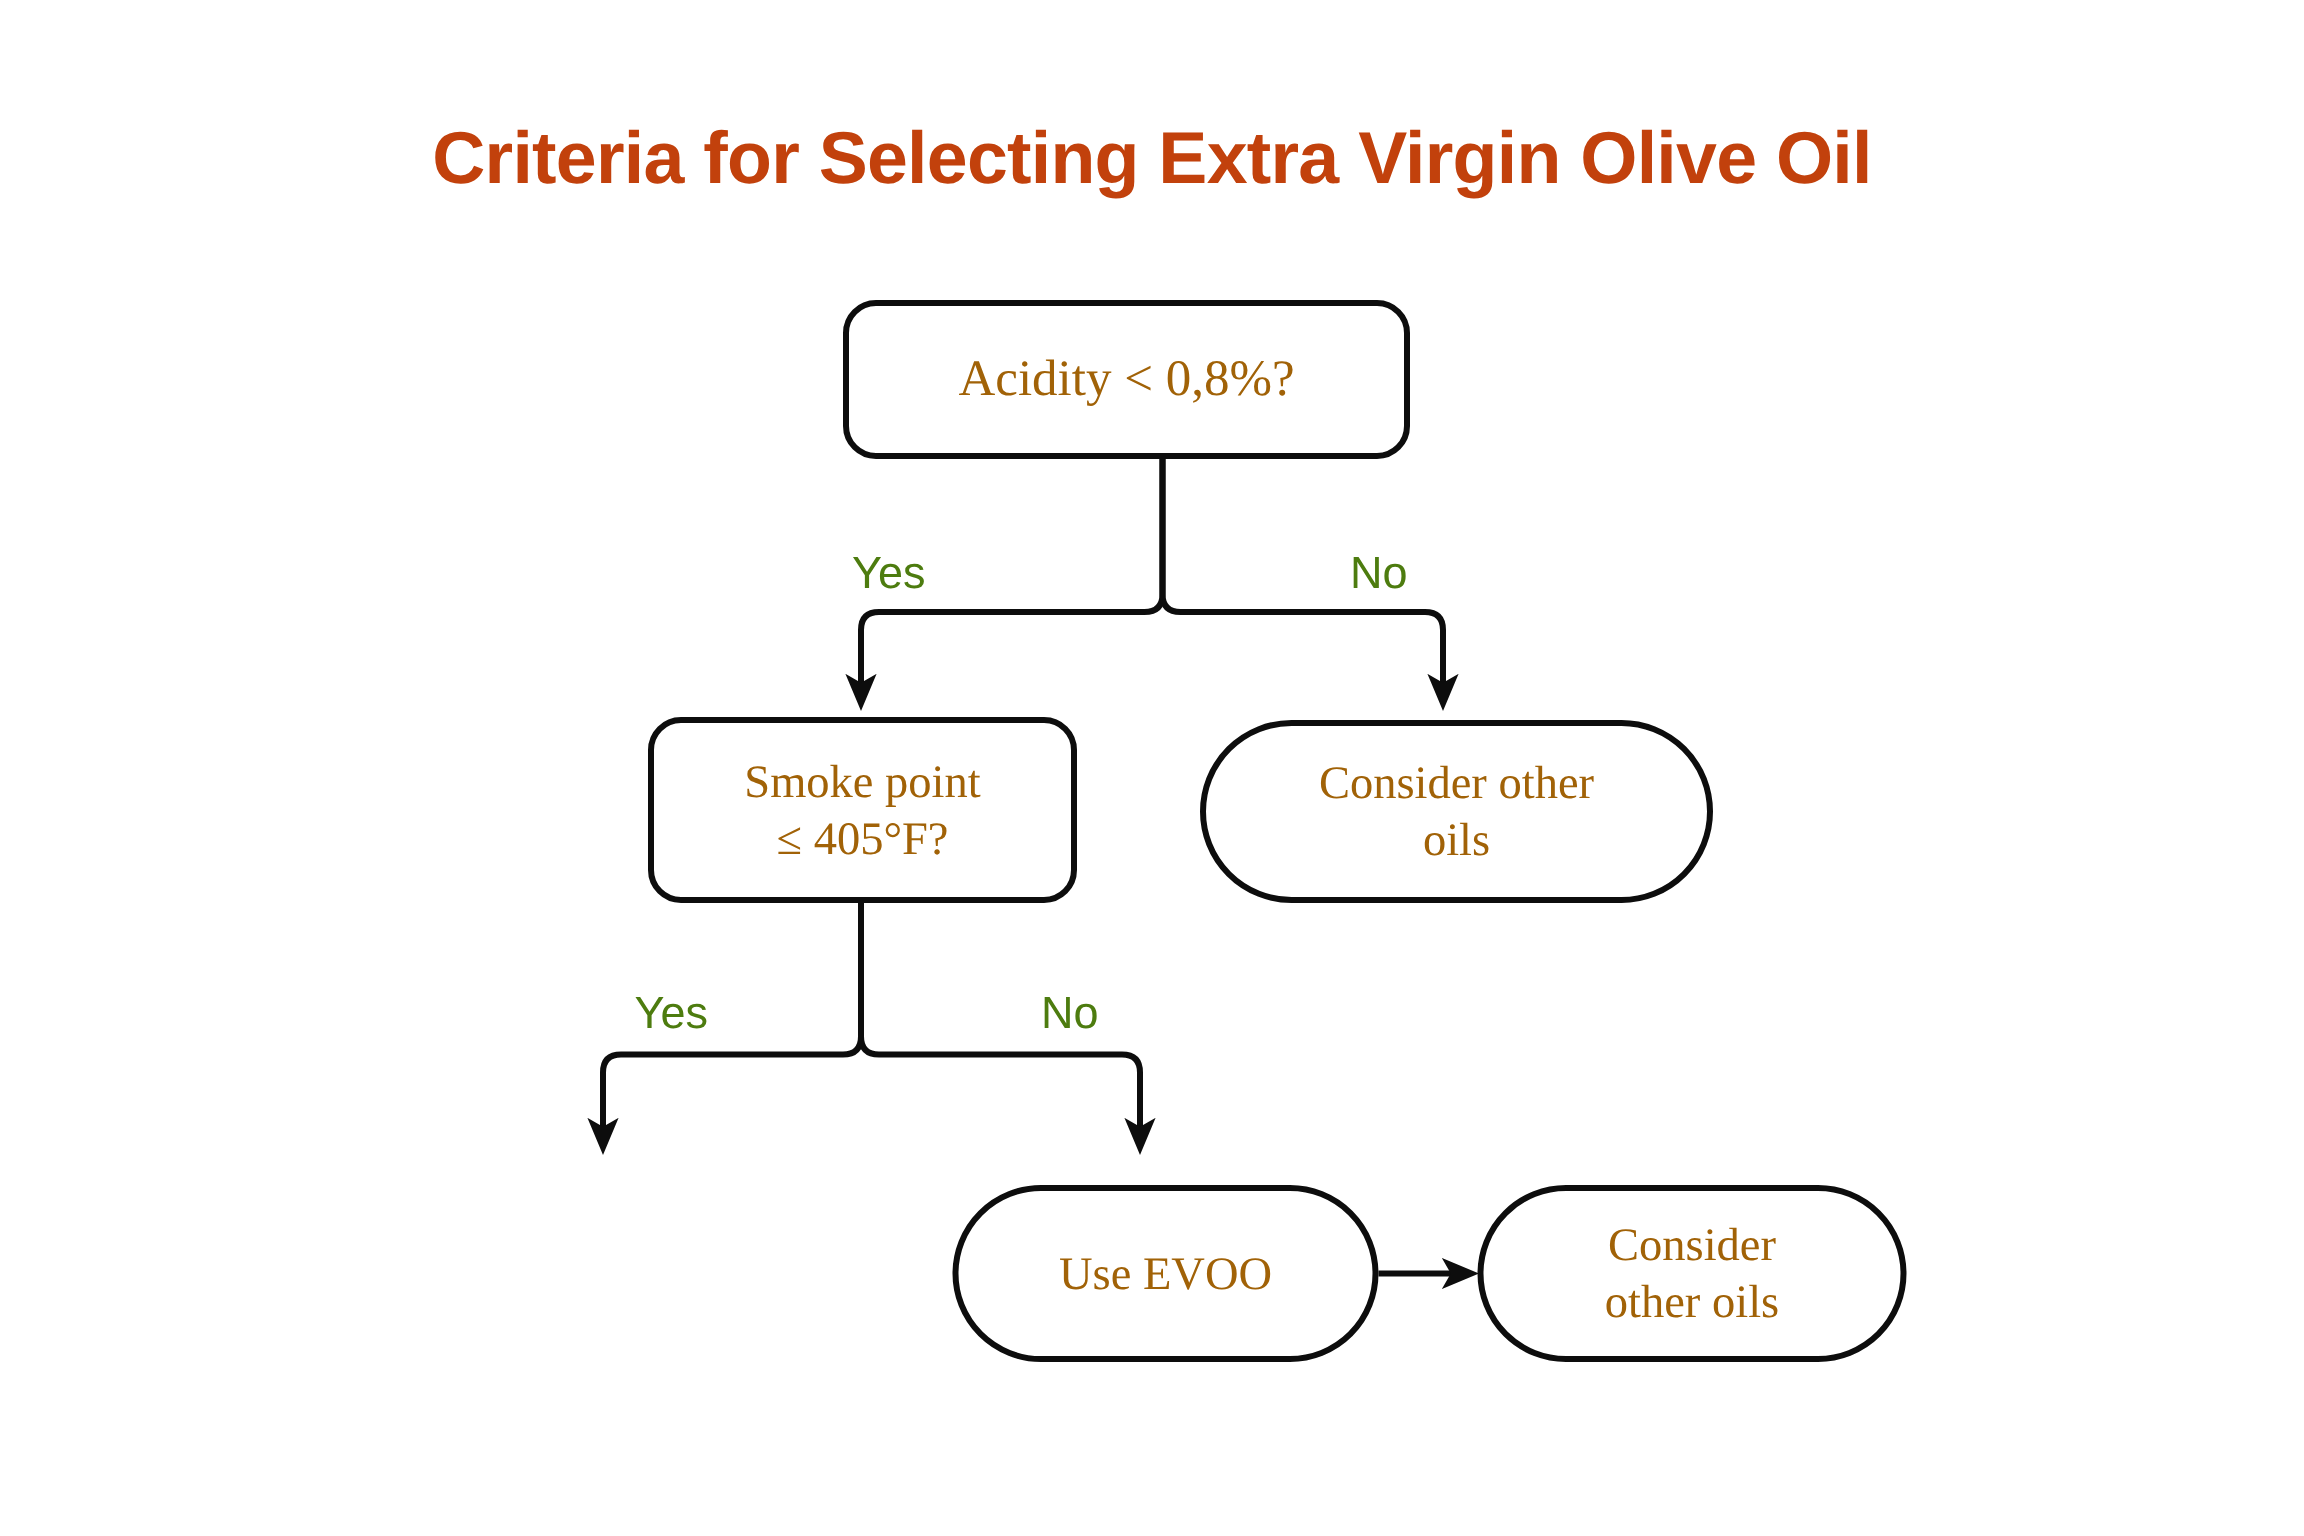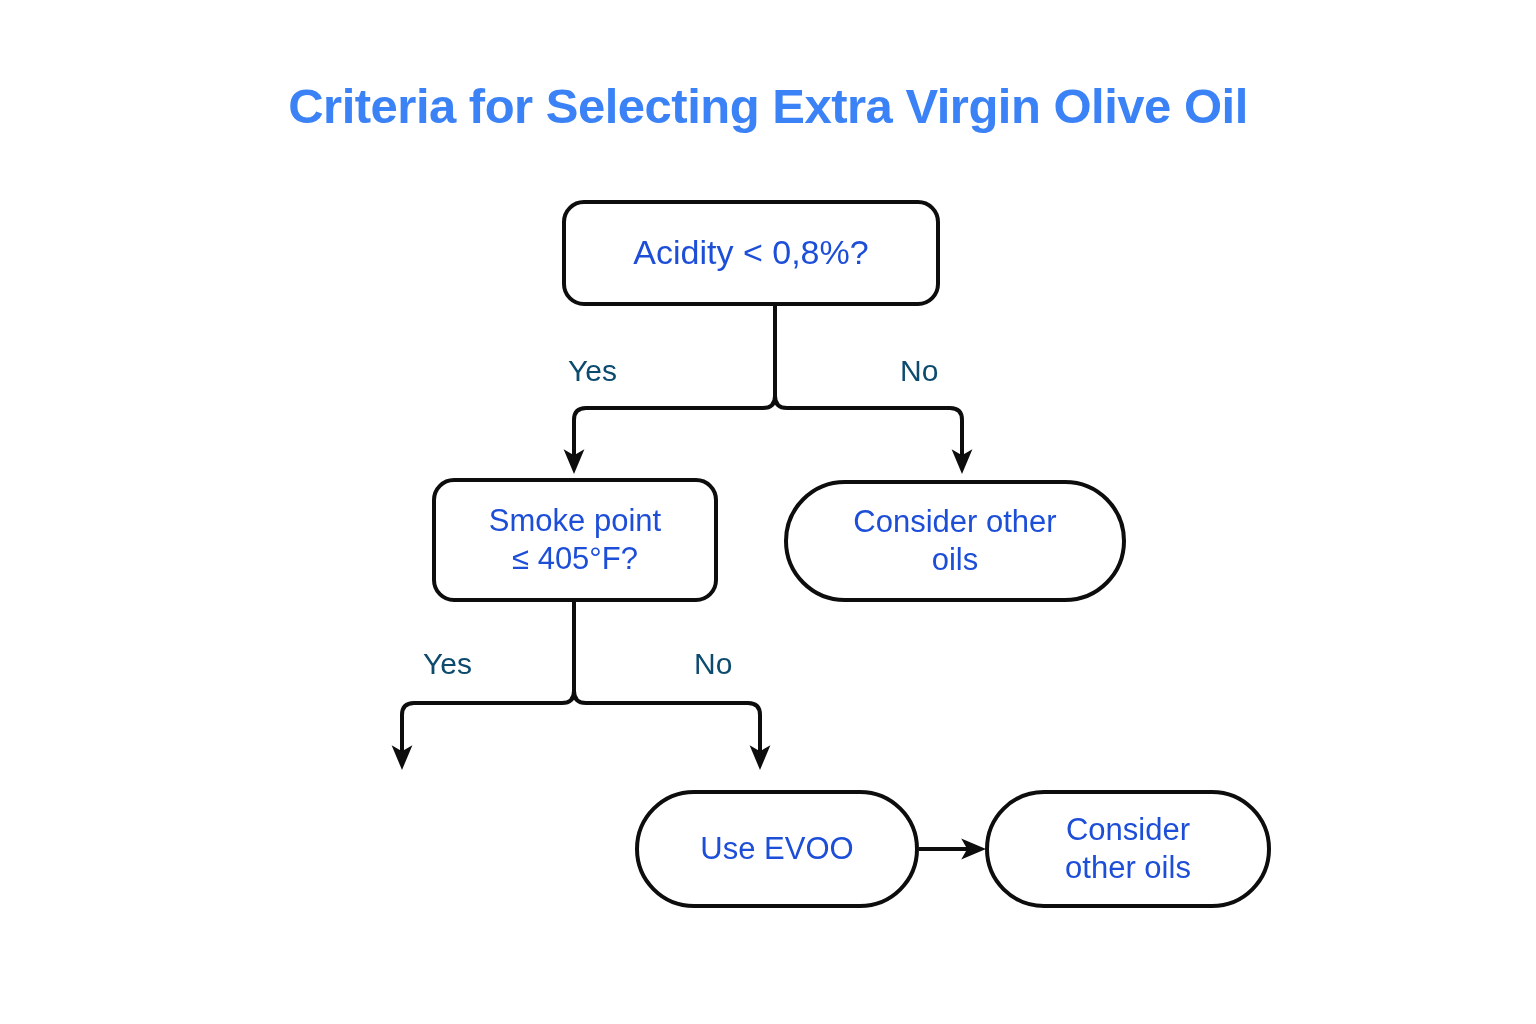--- a/index.html
+++ b/index.html
@@ -30,51 +30,52 @@
   }
   .title {
     position: absolute;
     left: 0;
     top: 78px;
     width: 1536px;
     text-align: center;
     font-size: 49px;
     font-weight: bold;
     letter-spacing: -0.5px;
-    color: #3b82f6;
+    color: #c2410c;
     font-family: "Liberation Sans", sans-serif;
   }
   .node {
     position: absolute;
     box-sizing: border-box;
     background: #ffffff;
     border: 4px solid #0d0d0d;
     display: flex;
     align-items: center;
     justify-content: center;
     text-align: center;
-    color: #1d4ed8;
-    font-family: Liberation Sans, sans-serif;
+    color: #a16207;
+    font-family: Liberation Serif, serif;
     line-height: 1.22;
   }
   .node .node-text {
     display: block;
     white-space: pre-line;
     padding: 0 10px;
   }
   .shape-rounded { border-radius: 22px; }
   .shape-pill    { border-radius: 999px; }
 
   .edge-label {
     position: absolute;
-    color: #0c4a6e;
+    color: #4d7c0f;
     font-family: "Liberation Sans", sans-serif;
     font-size: 30px;
     line-height: 1;
     white-space: nowrap;
+    margin-top: 12px;
   }
 </style>
 </head>
 <body>
 
 <div id="canvas">
 
   <div class="title">Criteria for Selecting Extra Virgin Olive Oil</div>
 
   <svg id="edges" viewBox="0 0 1536 1024" xmlns="http://www.w3.org/2000/svg">
@@ -105,21 +106,21 @@
 
   <div class="node shape-rounded" style="left:562px; top:200px; width:378px; height:106px; font-size:34px;">
     <span class="node-text">Acidity &lt; 0,8%?</span>
   </div>
 
   <div class="node shape-rounded" style="left:432px; top:478px; width:286px; height:124px; font-size:31px;border-radius:22px;">
     <span class="node-text">Smoke point
 ≤ 405°F?</span>
   </div>
 
-  <div class="node shape-pill" style="left:784px; top:480px; width:342px; height:122px; font-size:31px;">
+  <div class="node shape-pill" style="left:800px; top:480px; width:342px; height:122px; font-size:31px;">
     <span class="node-text">Consider other
 oils</span>
   </div>
 
 
   <div class="node shape-pill" style="left:635px; top:790px; width:284px; height:118px; font-size:31px;">
     <span class="node-text">Use EVOO</span>
   </div>
 
   <div class="node shape-pill" style="left:985px; top:790px; width:286px; height:118px; font-size:31px;">

